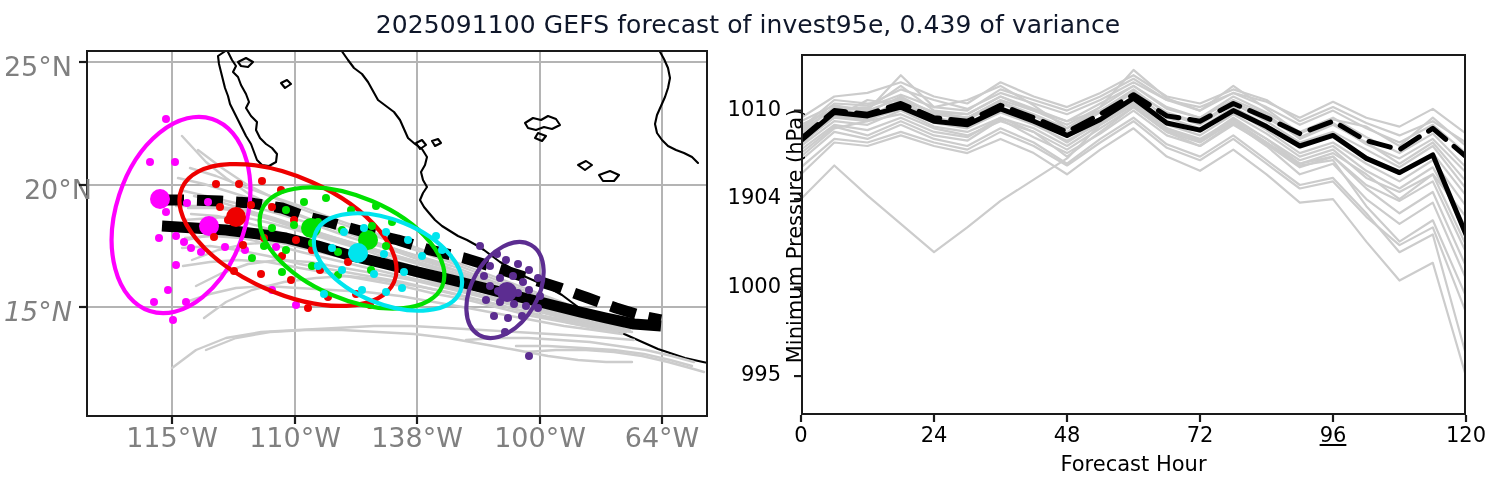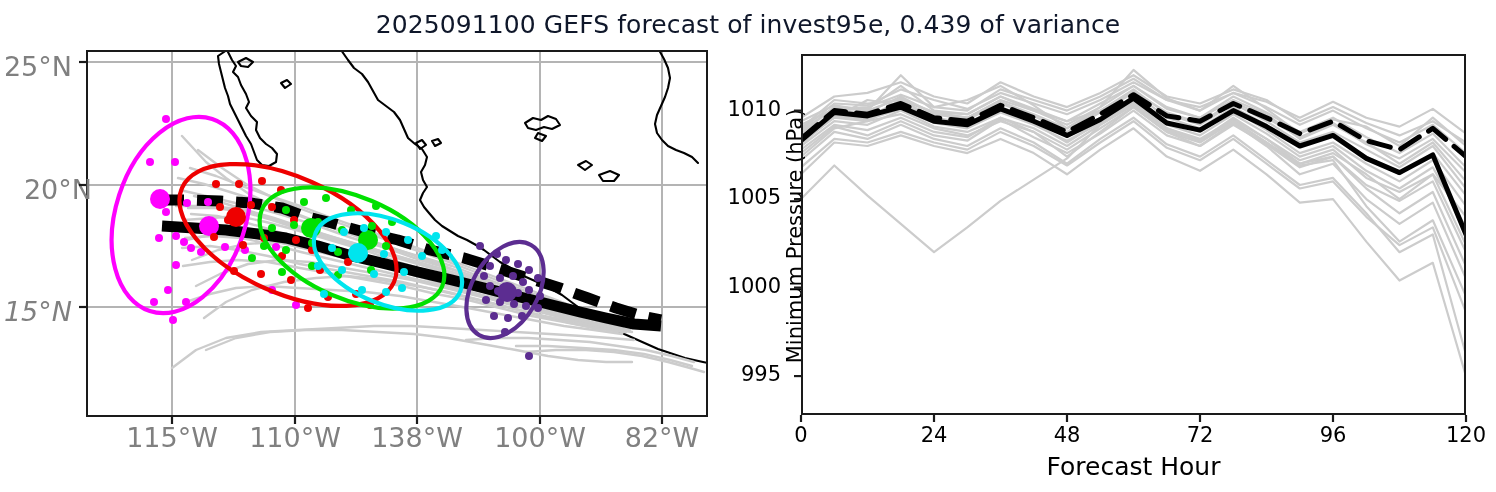--- a/index.html
+++ b/index.html
@@ -16,21 +16,21 @@
   .lat-label,.lon-label{position:absolute;color:#808080;font-size:27px;white-space:nowrap;}
   .lat-label{text-align:right;}
   
   #ts-panel{left:801px;top:54px;width:665px;height:361px;}
   #ts-frame{left:801px;top:54px;width:665px;height:361px;}
   .tick-label{position:absolute;color:#000;font-size:21px;white-space:nowrap;}
   #ylabel{position:absolute;left:-216px;top:170px;width:420px;text-align:center;
           transform:rotate(-90deg);transform-origin:center center;
           font-size:21px;color:#000;white-space:nowrap;}
   #xlabel{position:absolute;left:801px;top:452px;width:665px;text-align:center;
-          font-size:25px;color:#000;}
+          font-size:21px;color:#000;}
   svg{display:block;}
 </style>
 </head>
 <body>
 
 <div id="figure">
 
   <div id="title">2025091100 GEFS forecast of invest95e, 0.439 of variance</div>
 
   <div class="panel" id="map-panel">
@@ -270,21 +270,21 @@
   <div class="axis-frame" id="map-frame"></div>
 
   <div class="lat-label" style="left:0px;top:51px;width:72px;">25°N</div>
   <div class="lat-label" style="left:0px;top:174px;width:72px;padding-left:20px;">20°N</div>
   <div class="lat-label" style="left:0px;top:296px;width:72px;font-style:italic;">15°N</div>
 
   <div class="lon-label" style="left:112px;top:422px;width:120px;text-align:center;">115°W</div>
   <div class="lon-label" style="left:235px;top:422px;width:120px;text-align:center;">110°W</div>
   <div class="lon-label" style="left:357px;top:422px;width:120px;text-align:center;">138°W</div>
   <div class="lon-label" style="left:480px;top:422px;width:120px;text-align:center;">100°W</div>
-  <div class="lon-label" style="left:602px;top:422px;width:120px;text-align:center;">82°W</div>
+  <div class="lon-label" style="left:602px;top:422px;width:120px;text-align:center;">64°W</div>
 
   <div class="panel" id="ts-panel">
     <svg id="ts-svg" width="665" height="361" viewBox="0 0 665 361">
       <rect x="0" y="0" width="665" height="361" fill="#ffffff"></rect>
       <g id="ts-series">
           <path d="M0.0,76.1 L33.3,49.5 L66.5,51.3 L99.8,35.4 L133.0,46.0 L166.3,54.9 L199.5,38.9 L232.7,49.5 L266.0,60.2 L299.3,46.0 L332.5,28.3 L365.8,46.0 L399.0,53.1 L432.3,38.9 L465.5,47.8 L498.8,63.7 L532.0,47.8 L565.3,63.7 L598.5,72.6 L631.8,54.9 L665.0,79.6" fill="none" stroke="#cccccc" stroke-width="2.2" stroke-linejoin="round" stroke-linecap="round"></path>
           <path d="M0.0,67.2 L33.3,51.3 L66.5,56.6 L99.8,21.2 L133.0,53.1 L166.3,46.0 L199.5,31.9 L232.7,51.3 L266.0,74.3 L299.3,53.1 L332.5,15.9 L365.8,44.2 L399.0,56.6 L432.3,31.9 L465.5,54.9 L498.8,79.6 L532.0,65.5 L565.3,72.6 L598.5,92.0 L631.8,63.7 L665.0,92.0" fill="none" stroke="#cccccc" stroke-width="2.2" stroke-linejoin="round" stroke-linecap="round"></path>
           <path d="M0.0,92.0 L33.3,67.2 L66.5,70.8 L99.8,56.6 L133.0,72.6 L166.3,77.9 L199.5,63.7 L232.7,74.3 L266.0,92.0 L299.3,70.8 L332.5,49.5 L365.8,74.3 L399.0,84.9 L432.3,65.5 L465.5,84.9 L498.8,106.2 L532.0,95.6 L565.3,123.9 L598.5,138.0 L631.8,120.3 L665.0,191.1" fill="none" stroke="#cccccc" stroke-width="2.2" stroke-linejoin="round" stroke-linecap="round"></path>
           <path d="M0.0,99.1 L33.3,72.6 L66.5,81.4 L99.8,67.2 L133.0,81.4 L166.3,86.7 L199.5,65.5 L232.7,83.2 L266.0,99.1 L299.3,79.6 L332.5,56.6 L365.8,81.4 L399.0,92.0 L432.3,70.8 L465.5,90.3 L498.8,113.3 L532.0,102.6 L565.3,131.0 L598.5,146.9 L631.8,127.4 L665.0,198.2" fill="none" stroke="#cccccc" stroke-width="2.2" stroke-linejoin="round" stroke-linecap="round"></path>
           <path d="M0.0,81.4 L33.3,63.7 L66.5,46.0 L99.8,51.3 L133.0,60.2 L166.3,63.7 L199.5,46.0 L232.7,56.6 L266.0,67.2 L299.3,56.6 L332.5,37.2 L365.8,58.4 L399.0,69.0 L432.3,47.8 L465.5,63.7 L498.8,83.2 L532.0,69.0 L565.3,90.3 L598.5,104.4 L631.8,84.9 L665.0,118.6" fill="none" stroke="#cccccc" stroke-width="2.2" stroke-linejoin="round" stroke-linecap="round"></path>
@@ -305,29 +305,29 @@
           <path d="M0.0,79.6 L33.3,53.1 L66.5,56.6 L99.8,44.2 L133.0,58.4 L166.3,63.7 L199.5,47.8 L232.7,60.2 L266.0,74.3 L299.3,56.6 L332.5,35.4 L365.8,60.2 L399.0,70.8 L432.3,49.5 L465.5,67.2 L498.8,88.5 L532.0,77.9 L565.3,95.6 L598.5,113.3 L631.8,92.0 L665.0,134.5" fill="none" stroke="#cccccc" stroke-width="2.2" stroke-linejoin="round" stroke-linecap="round"></path>
           <path d="M0.0,86.7 L33.3,58.4 L66.5,61.9 L99.8,53.1 L133.0,67.2 L166.3,70.8 L199.5,54.9 L232.7,67.2 L266.0,81.4 L299.3,65.5 L332.5,44.2 L365.8,69.0 L399.0,76.1 L432.3,56.6 L465.5,72.6 L498.8,92.0 L532.0,81.4 L565.3,104.4 L598.5,118.6 L631.8,100.9 L665.0,180.5" fill="none" stroke="#000000" stroke-width="5" stroke-linejoin="round" stroke-linecap="round"></path>
           <path d="M0.0,84.9 L33.3,56.6 L66.5,60.2 L99.8,49.5 L133.0,63.7 L166.3,67.2 L199.5,51.3 L232.7,63.7 L266.0,77.9 L299.3,60.2 L332.5,40.7 L365.8,61.9 L399.0,67.2 L432.3,49.5 L465.5,63.7 L498.8,79.6 L532.0,67.2 L565.3,86.7 L598.5,95.6 L631.8,74.3 L665.0,102.6" fill="none" stroke="#000000" stroke-width="5" stroke-linejoin="round" stroke-linecap="round" stroke-dasharray="22 11"></path>
         </g>
     </svg>
     <div id="ylabel">Minimum Pressure (hPa)</div>
   </div>
   <div class="axis-frame" id="ts-frame"></div>
 
   <div class="tick-label" id="yt0" style="left: 681px; width: 100px; text-align: right; top: 96.6275px;">1010</div>
-  <div class="tick-label" id="yt1" style="left: 681px; width: 100px; text-align: right; top: 185.108px;">1005</div>
+  <div class="tick-label" id="yt1" style="left: 681px; width: 100px; text-align: right; top: 185.108px;">1904</div>
   <div class="tick-label" id="yt2" style="left: 681px; width: 100px; text-align: right; top: 273.588px;">1000</div>
   <div class="tick-label" id="yt3" style="left: 681px; width: 100px; text-align: right; top: 362.069px;">995</div>
 
   <div class="tick-label" id="xt0" style="top: 423px; width: 80px; text-align: center; left: 761px;">0</div>
   <div class="tick-label" id="xt1" style="top: 423px; width: 80px; text-align: center; left: 894px;">24</div>
   <div class="tick-label" id="xt2" style="top: 423px; width: 80px; text-align: center; left: 1027px;">48</div>
   <div class="tick-label" id="xt3" style="top: 423px; width: 80px; text-align: center; left: 1160px;">72</div>
-  <div class="tick-label" id="xt4" style="top: 423px; width: 80px; text-align: center; left: 1293px;">96</div>
+  <div class="tick-label" id="xt4" style="top: 423px; width: 80px; text-align: center; left: 1293px; text-decoration: underline;">96</div>
   <div class="tick-label" id="xt5" style="top: 423px; width: 80px; text-align: center; left: 1426px;">120</div>
 
   <div id="xlabel">Forecast Hour</div>
 <svg width="1496" height="492" style="position: absolute; left: 0px; top: 0px; pointer-events: none;">
       <line x1="794" x2="801" y1="376.06862745097976" y2="376.06862745097976" stroke="#1a1a1a" stroke-width="2.2"></line>
       <line x1="794" x2="801" y1="287.58823529411745" y2="287.58823529411745" stroke="#1a1a1a" stroke-width="2.2"></line>
       <line x1="794" x2="801" y1="199.10784313725506" y2="199.10784313725506" stroke="#1a1a1a" stroke-width="2.2"></line>
       <line x1="794" x2="801" y1="110.62745098039272" y2="110.62745098039272" stroke="#1a1a1a" stroke-width="2.2"></line>
       <line y1="415" y2="422" x1="801" x2="801" stroke="#1a1a1a" stroke-width="2.2"></line>
       <line y1="415" y2="422" x1="934" x2="934" stroke="#1a1a1a" stroke-width="2.2"></line>

